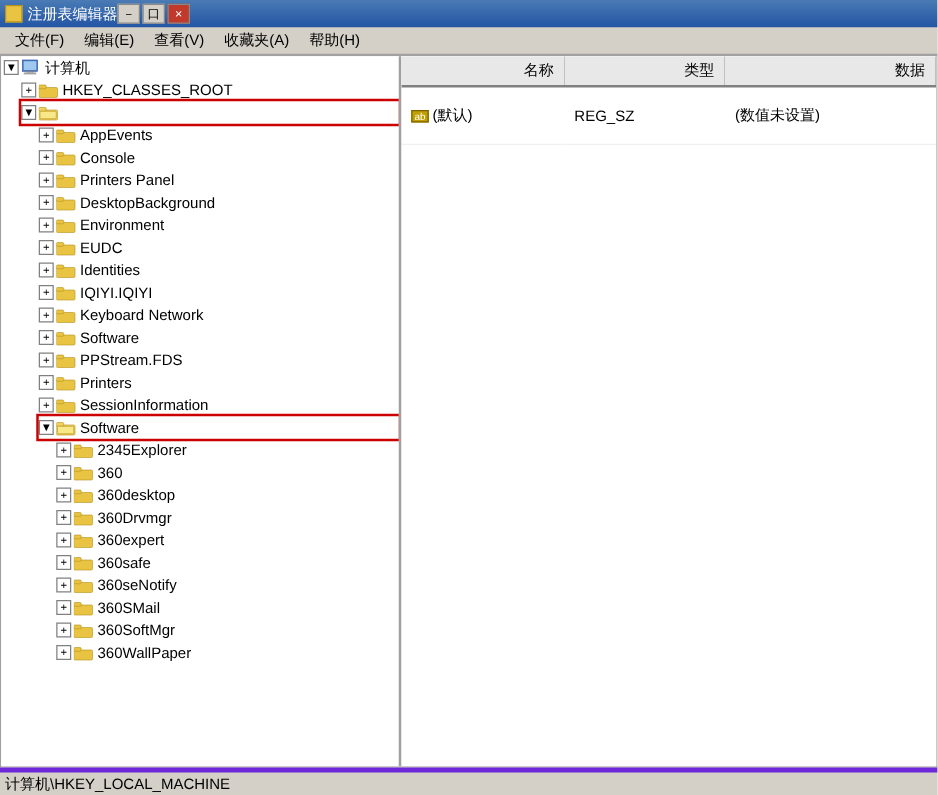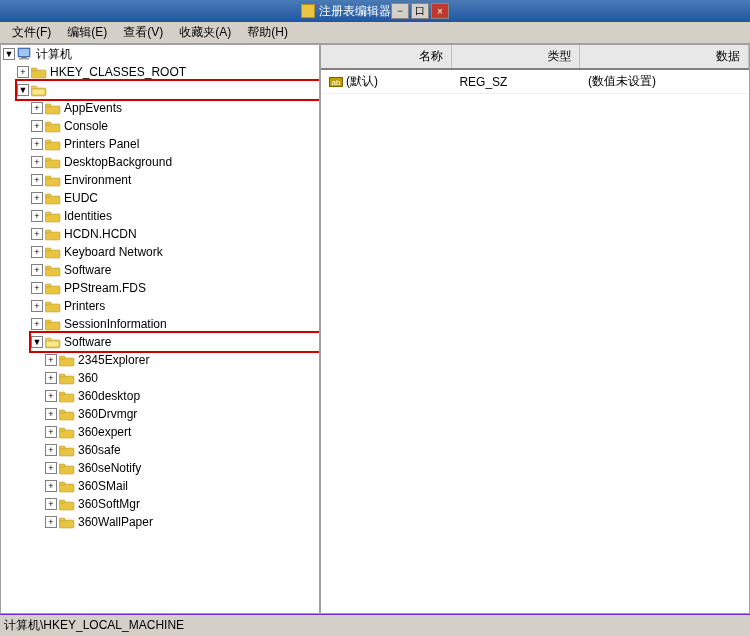--- a/index.html
+++ b/index.html
@@ -12,21 +12,21 @@
       overflow: hidden;
     }
 
     
     .title-bar {
       background: linear-gradient(to bottom, #4a7bb5, #2354a3);
       color: white;
       height: 22px;
       display: flex;
       align-items: center;
-      justify-content: center;
+      justify-content: flex-start;
       padding: 0 4px;
       user-select: none;
     }
     .title-bar-left {
       display: flex;
       align-items: center;
       gap: 4px;
     }
     .title-icon {
       width: 14px;
@@ -121,21 +121,21 @@
       border-right: 1px solid #c0c0c0;
       border-bottom: 2px solid #808080;
       padding: 3px 8px;
       text-align: right;
       font-weight: normal;
       font-size: 12px;
       position: sticky;
       top: 0;
     }
     .reg-table td {
-      padding: 3px 8px;
+      padding: 14px 8px;
       border-bottom: 1px solid #f0f0f0;
       font-size: 12px;
       vertical-align: middle;
     }
 
     
     .tree-item {
       display: flex;
       align-items: center;
       padding: 1px 0;
@@ -164,21 +164,21 @@
       outline: 2px solid #cc0000;
       outline-offset: 0px;
     }
 
     
     .status-bar {
       background: #d4d0c8;
       height: 22px;
       display: flex;
       align-items: center;
-      border-top: 1px solid #6d28d9;
+      border-top: 4px solid #6d28d9;
       padding: 0 4px;
       font-size: 12px;
     }
   </style>
 </head>
 <body>
 
 <div class="title-bar">
   <div class="title-bar-left">
     <span class="title-icon"></span>
@@ -298,21 +298,21 @@
           </svg>
           <span>Identities</span>
         </div>
 
         <div class="tree-item">
           <span class="expand-btn">+</span>
           <svg width="16" height="13" style="margin-right:3px;flex-shrink:0;">
             <rect x="0" y="4" width="15" height="8" fill="#e8c442" stroke="#b8941e" stroke-width="0.5" rx="1"></rect>
             <rect x="0" y="2" width="6" height="3" fill="#e8c442" stroke="#b8941e" stroke-width="0.5" rx="1"></rect>
           </svg>
-          <span>HCDN.HCDN</span>
+          <span>IQIYI.IQIYI</span>
         </div>
 
         <div class="tree-item">
           <span class="expand-btn">+</span>
           <svg width="16" height="13" style="margin-right:3px;flex-shrink:0;">
             <rect x="0" y="4" width="15" height="8" fill="#e8c442" stroke="#b8941e" stroke-width="0.5" rx="1"></rect>
             <rect x="0" y="2" width="6" height="3" fill="#e8c442" stroke="#b8941e" stroke-width="0.5" rx="1"></rect>
           </svg>
           <span>Keyboard Network</span>
         </div>

